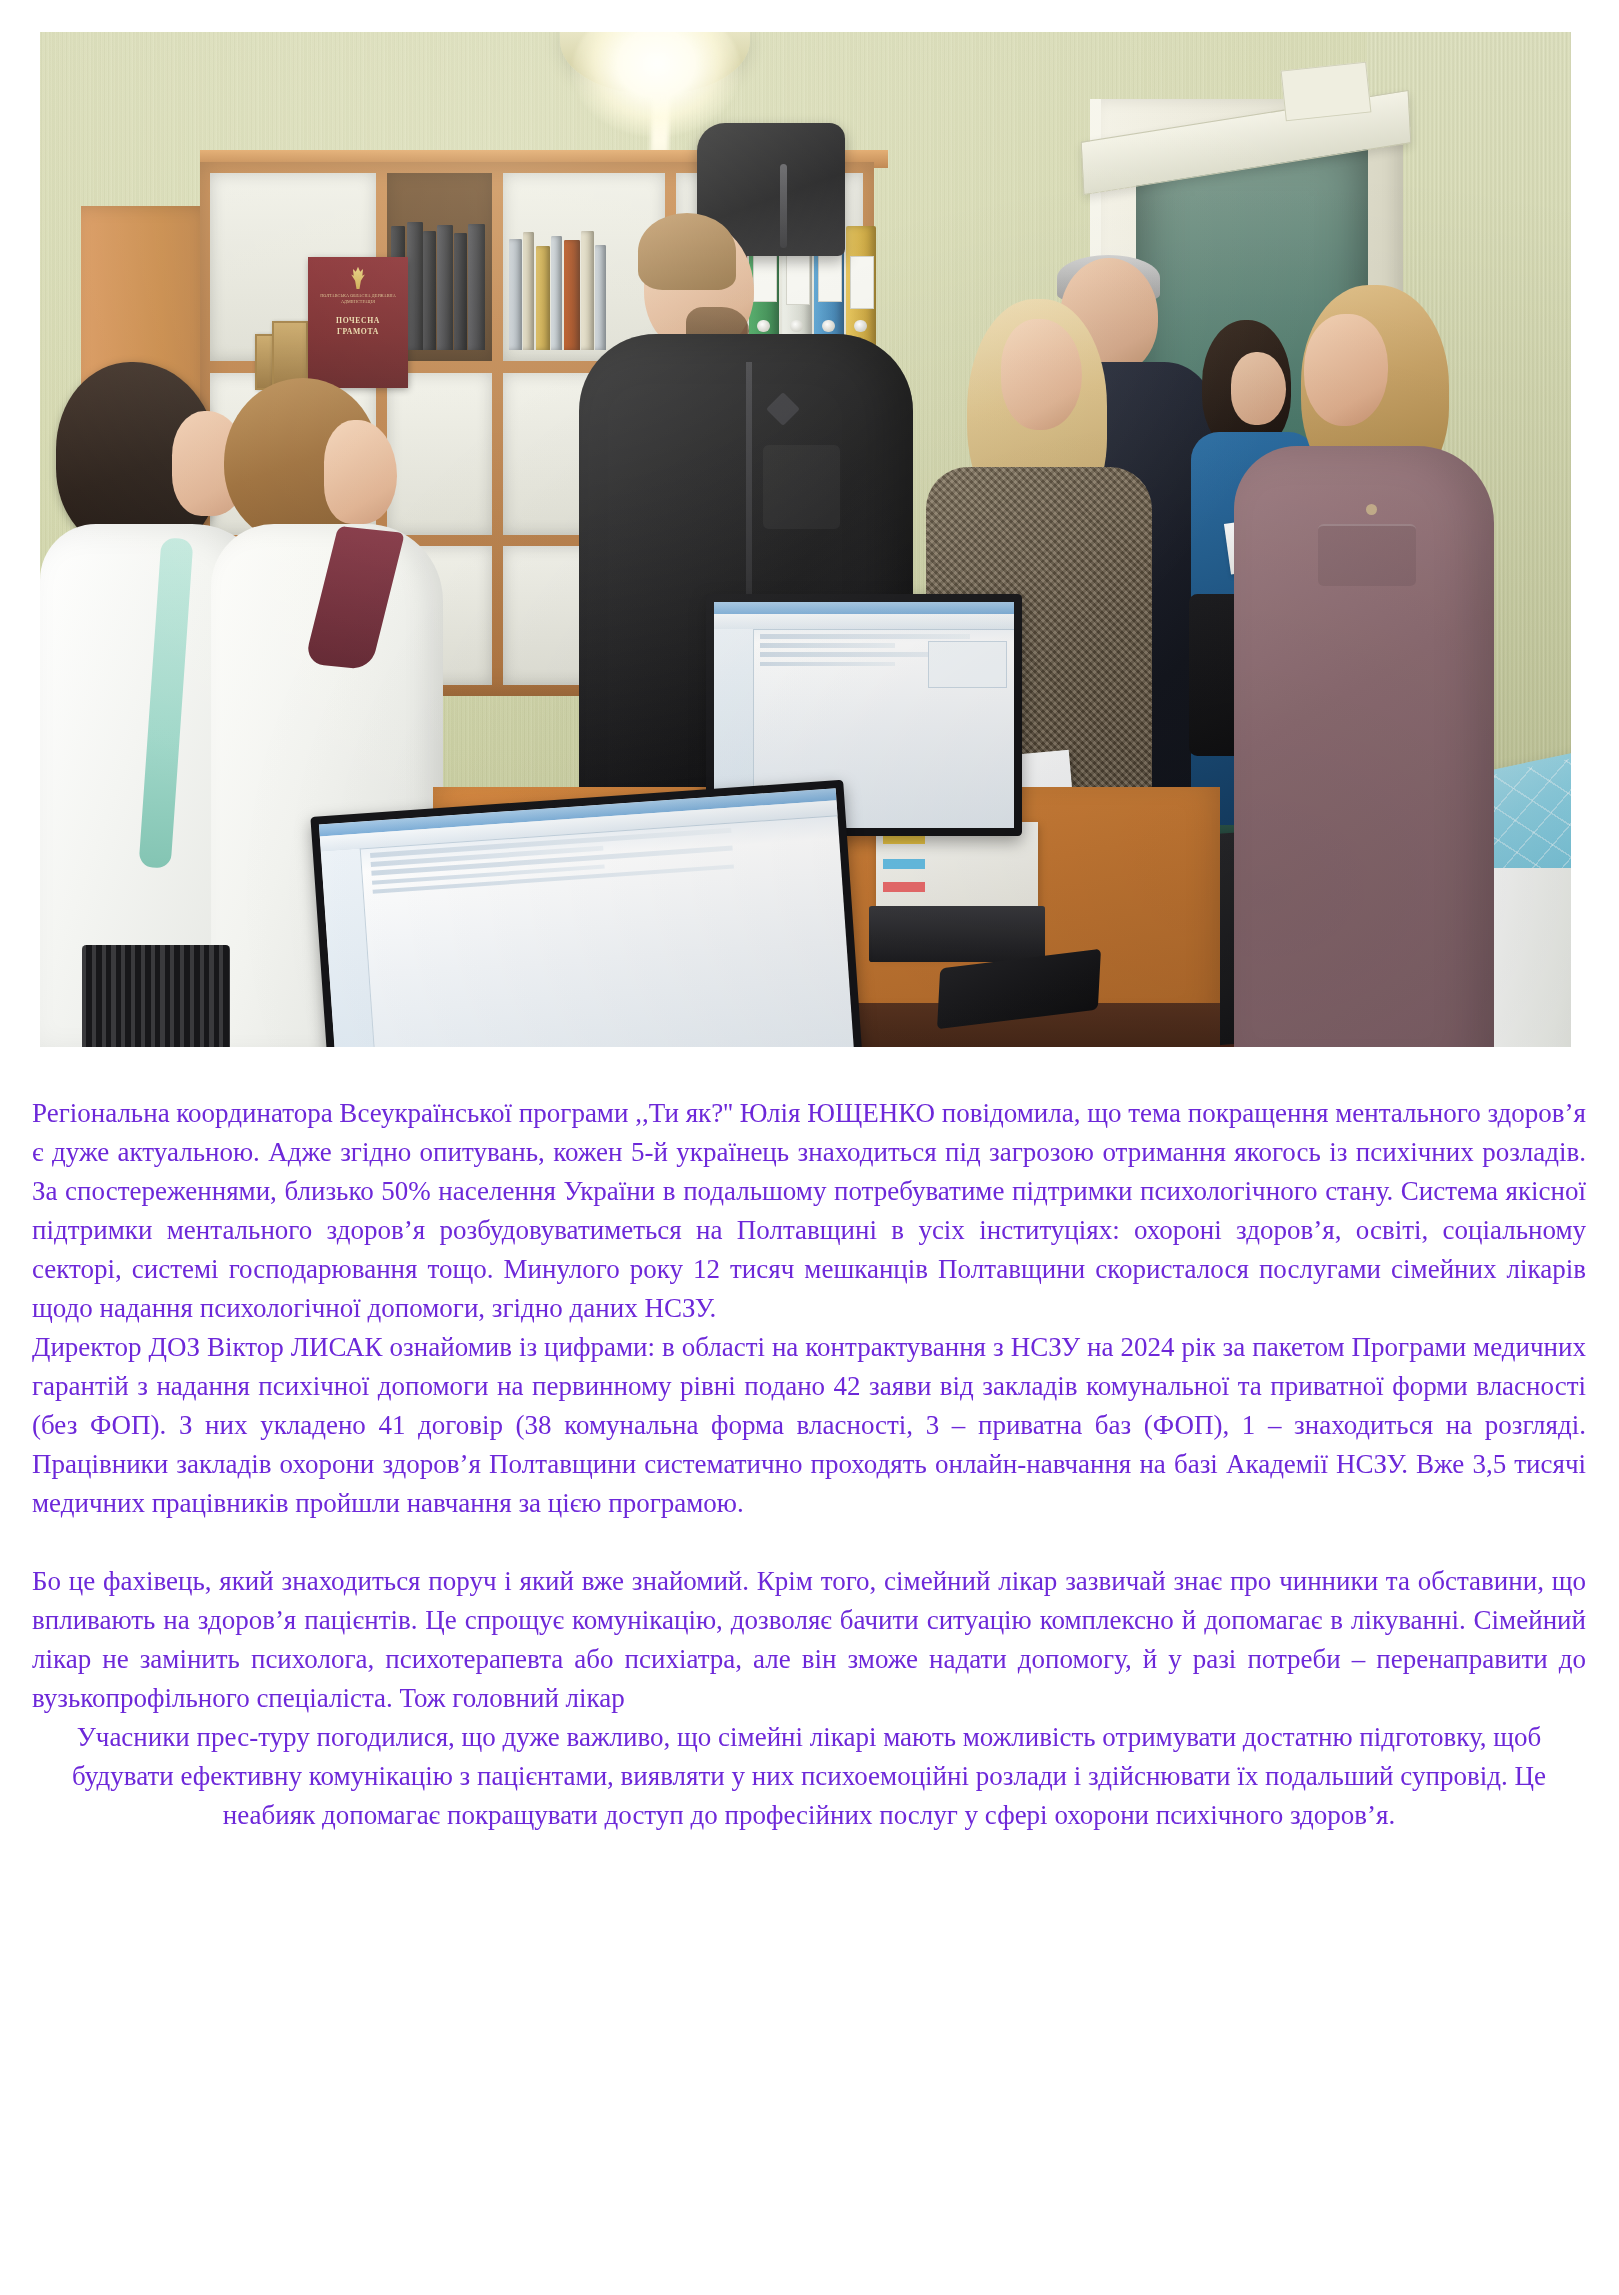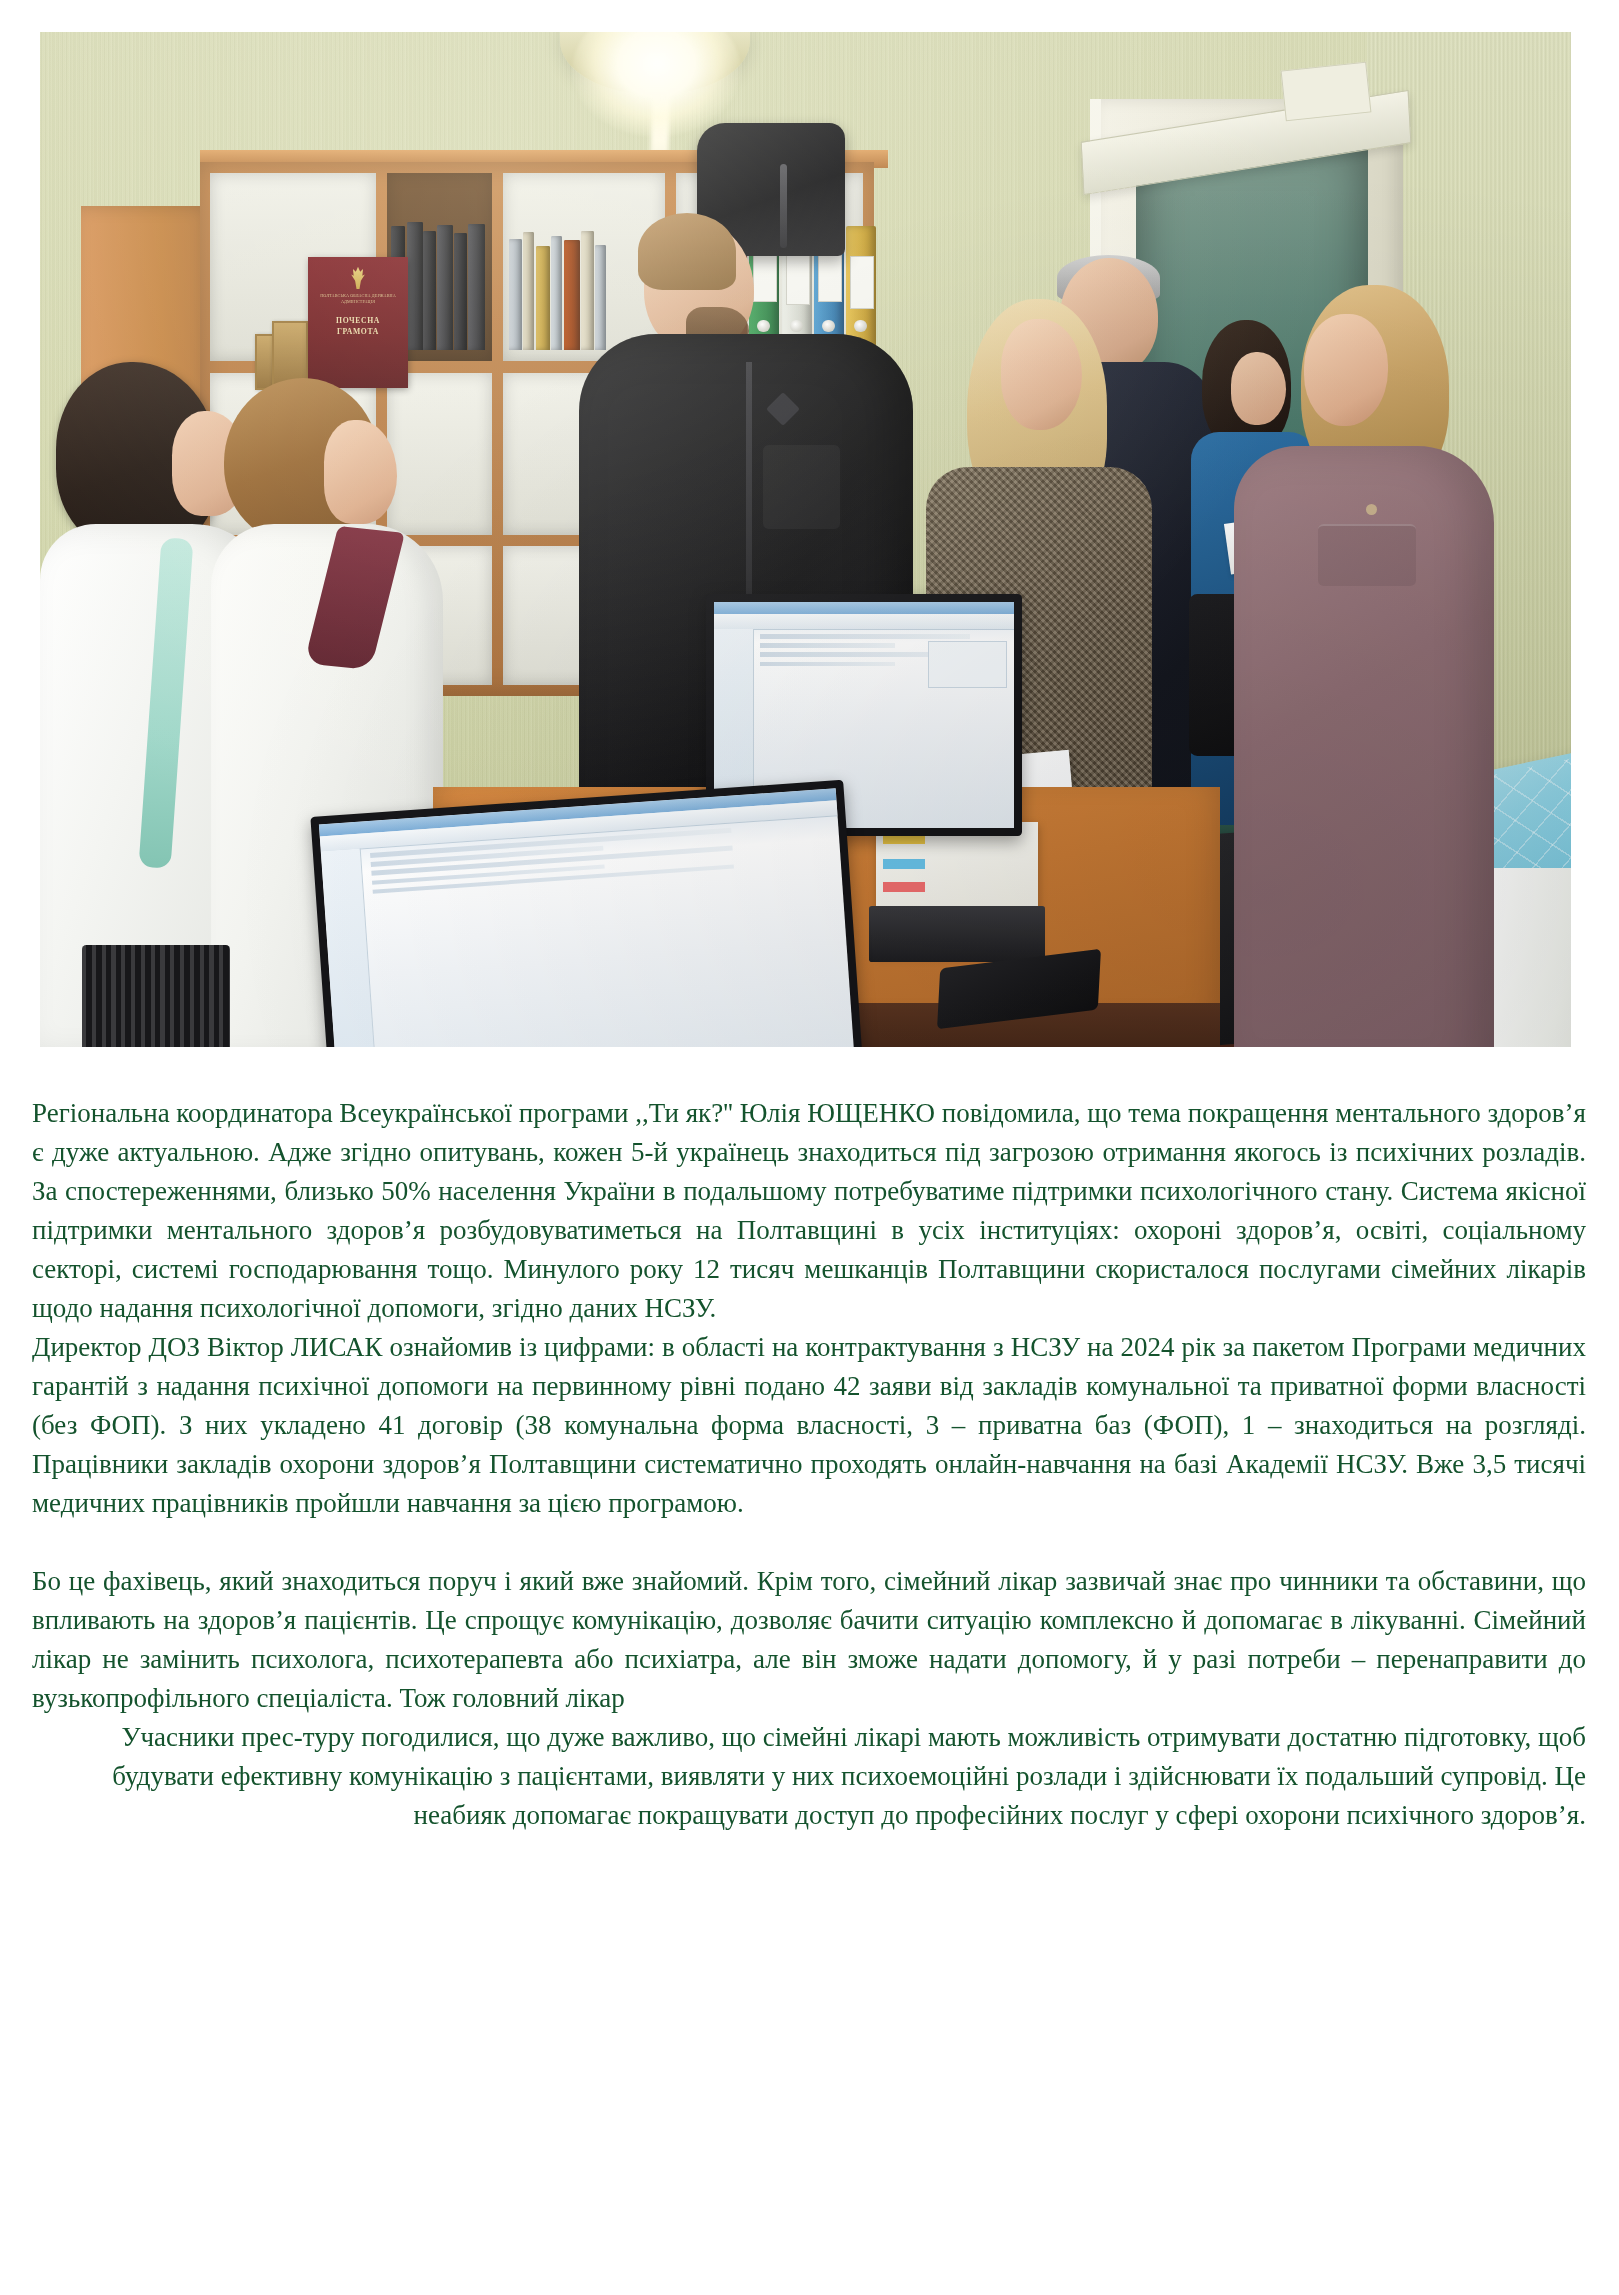--- a/index.html
+++ b/index.html
@@ -614,28 +614,28 @@
   
   .article {
     position: absolute;
     left: 32px;
     top: 1094px;
     width: 1554px;
     font-size: 27px;
     line-height: 39px;
     text-align: justify;
     text-justify: inter-word;
-    color: #14532d;
+    color: #6d28d9;
   }
   .article p {
     margin: 0;
     text-align: justify;
   }
   .article p.spacer { height: 39px; }
-  .article p:last-child { text-align: right; }
+  .article p:last-child { text-align: center; }
 </style>
 </head>
 <body>
 
 <div class="page">
 
   <div class="photo-wrap">
     <div class="photo">
 
       <div class="wall"></div>

